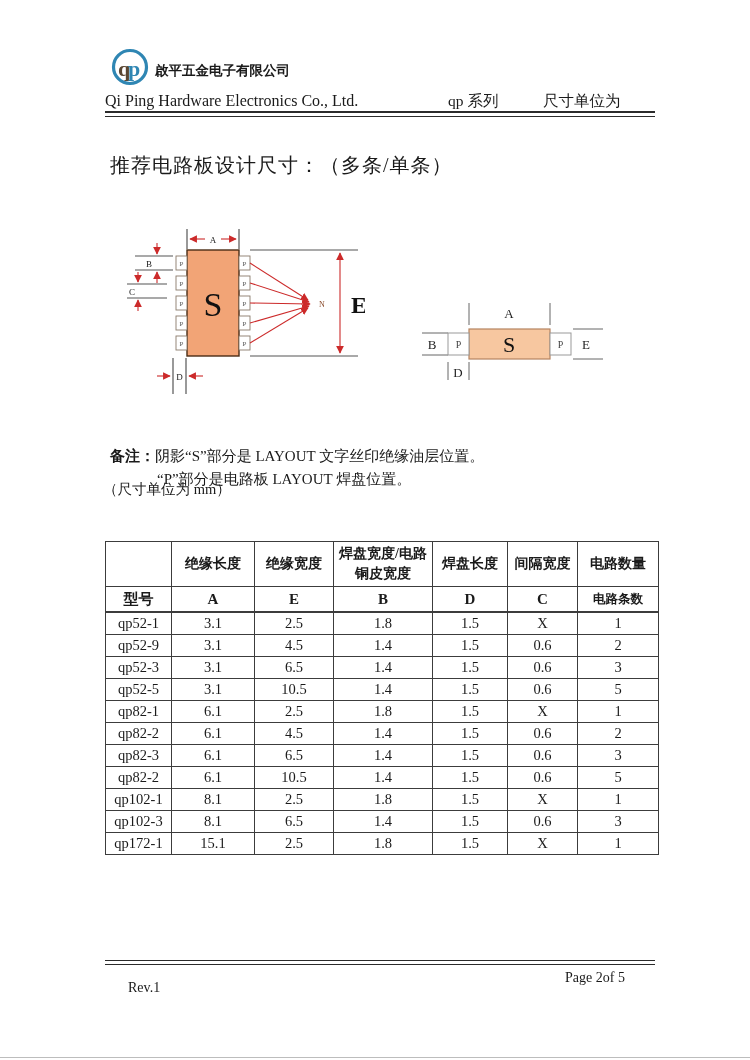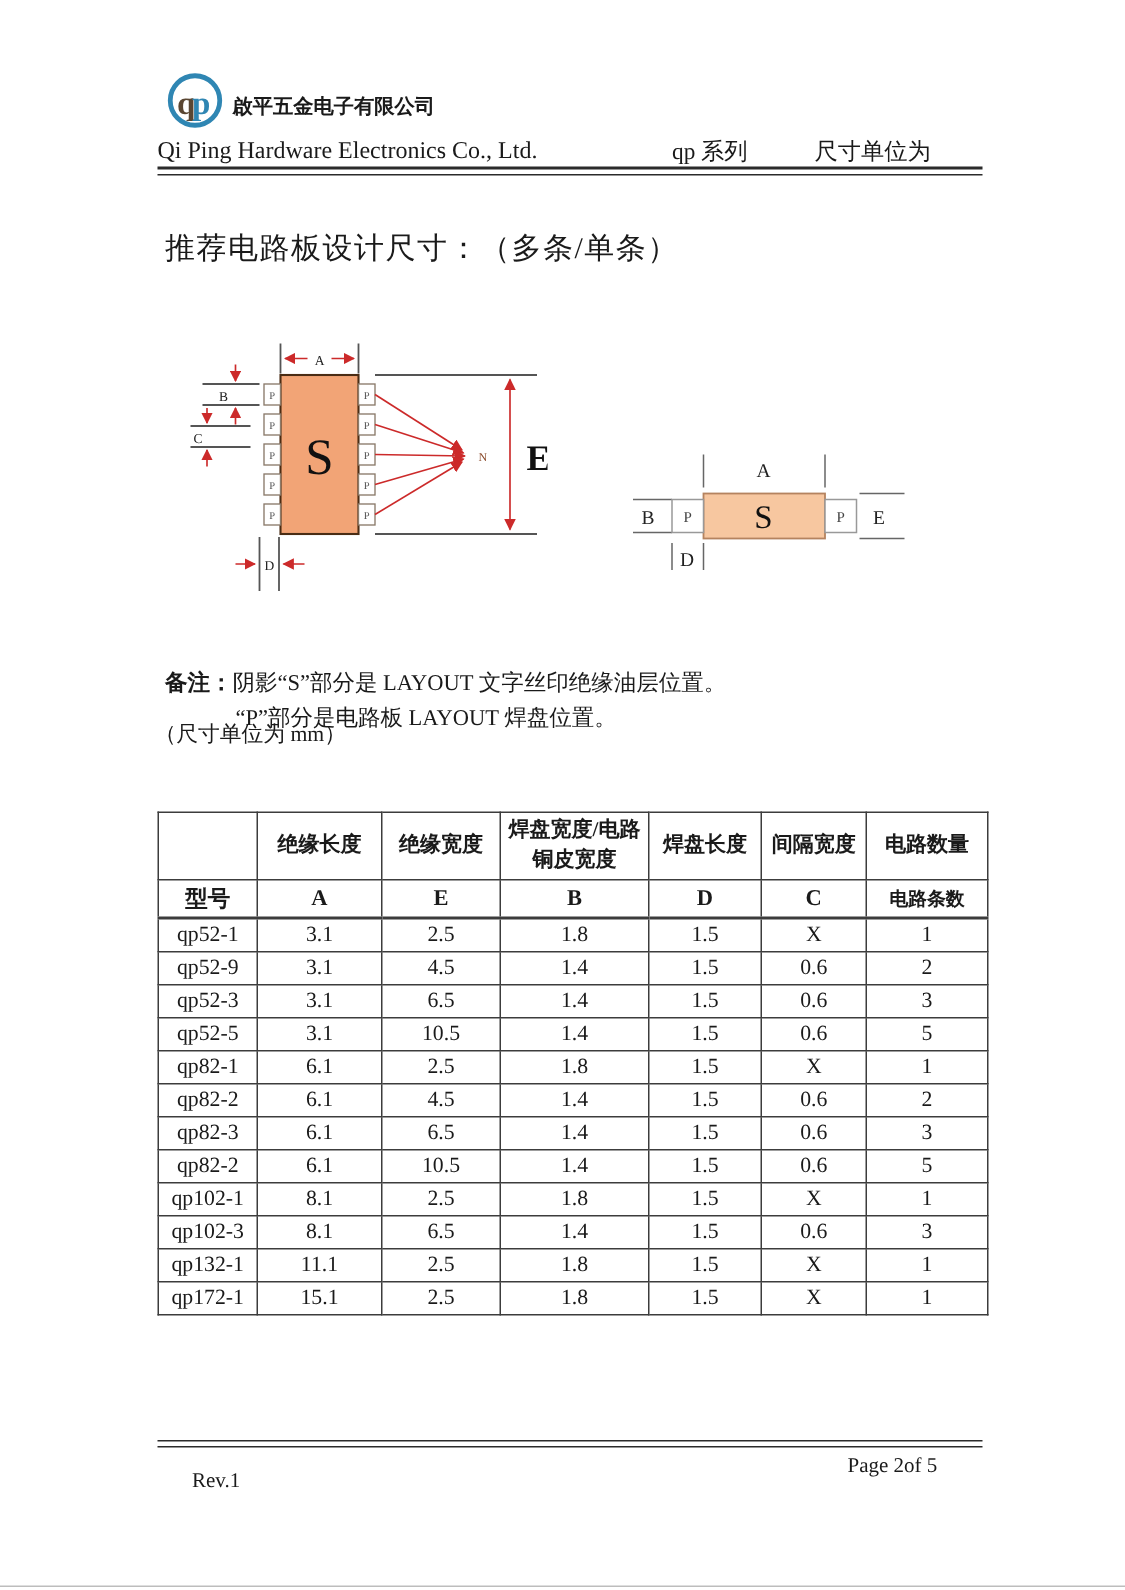--- a/index.html
+++ b/index.html
@@ -286,29 +286,20 @@
         <tr>
           <td>qp102-3</td>
           <td>8.1</td>
           <td>6.5</td>
           <td>1.4</td>
           <td>1.5</td>
           <td>0.6</td>
           <td>3</td>
         </tr>
         <tr>
-          <td>qp132-1</td>
-          <td>11.1</td>
-          <td>2.5</td>
-          <td>1.8</td>
-          <td>1.5</td>
-          <td>X</td>
-          <td>1</td>
-        </tr>
-        <tr>
           <td>qp172-1</td>
           <td>15.1</td>
           <td>2.5</td>
           <td>1.8</td>
           <td>1.5</td>
           <td>X</td>
           <td>1</td>
         </tr>
       </tbody>
   </table>

